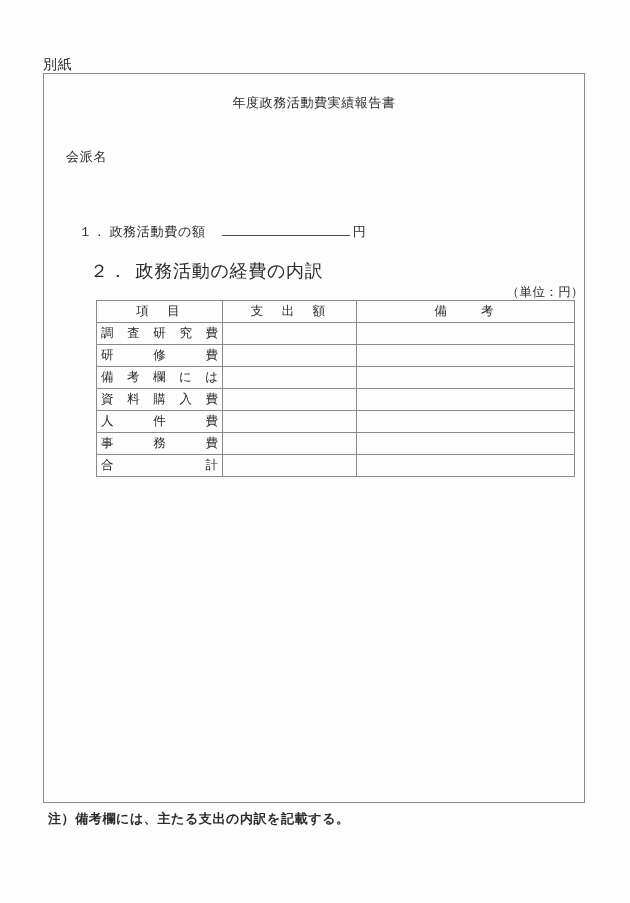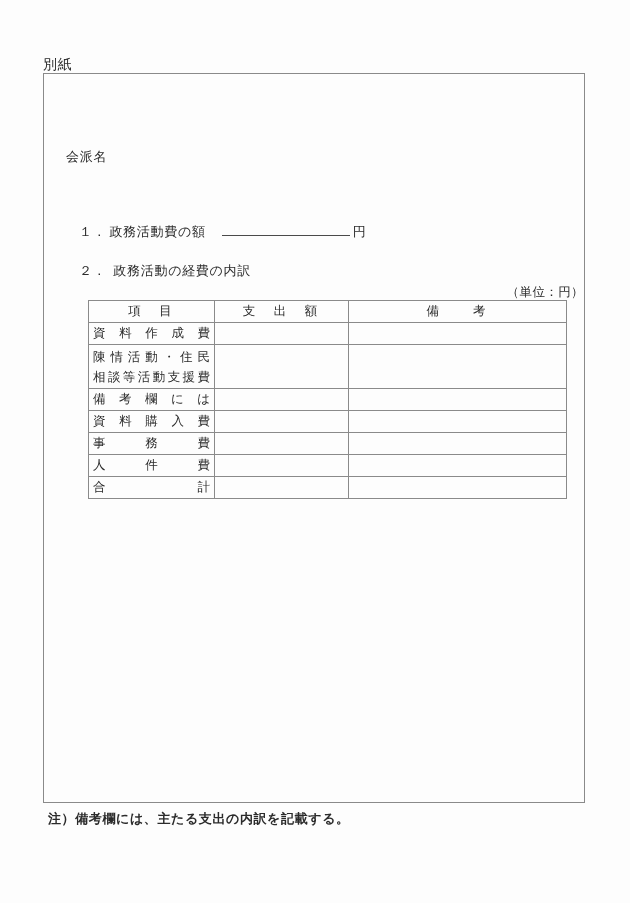--- a/index.html
+++ b/index.html
@@ -77,42 +77,42 @@
   .item1 .blank-line {
     display: inline-block;
     width: 128px;
     border-bottom: 1px solid #4a4a4a;
     margin: 0 3px 0 16px;
     height: 13px;
   }
 
   .item2 {
     position: absolute;
-    left: 35px;
+    left: 46px;
     top: 188px;
-    font-size: 13px;
+    font-size: 18px;
     line-height: 18px;
     letter-spacing: 0.7px;
     white-space: nowrap;
   }
   .item2 .num { margin-right: 3px; }
 
   .unit-note {
     position: absolute;
     right: 0;
     top: 210px;
     font-size: 12.5px;
     line-height: 16px;
     letter-spacing: 0.4px;
   }
 
   
   .breakdown-table {
     position: absolute;
-    left: 44px;
+    left: 52px;
     top: 226px;
     width: 478px;
     border-collapse: collapse;
     table-layout: fixed;
     border-radius: 13px;
   }
   .breakdown-table td, .breakdown-table th {
     border: 1px solid #8a8a8a;
     height: 22px;
     padding: 0 4px;
@@ -159,20 +159,21 @@
     font-weight: bold;
   }
 </style>
 </head>
 <body>
 
 <div class="sheet-label">別紙</div>
 
 <div class="form-frame">
 
+  <div class="form-title">年度政務活動費実績報告書</div>
 
   <div class="party-name">会派名</div>
 
   <div class="item1">
     <span class="num">１．</span>
     <span>政務活動費の額</span>
     <span class="blank-line"></span>
     <span>円</span>
   </div>
 
@@ -191,49 +192,46 @@
     </colgroup>
     <thead>
       <tr>
         <th class="th-center">項　目</th>
         <th class="th-center">支　出　額</th>
         <th class="th-center">備　　考</th>
       </tr>
     </thead>
     <tbody>
       <tr>
-        <td class="cell-item">資料作成費</td>
-        <td class="cell-blank"></td>
-        <td class="cell-blank"></td>
-      </tr>
-      <tr class="row-tall">
-        <td class="cell-item">
-          <span class="line2">陳情活動・住民</span>
-          <span class="line2">相談等活動支援費</span>
-        </td>
+        <td class="cell-item">調査研究費</td>
+        <td class="cell-blank"></td>
+        <td class="cell-blank"></td>
+      </tr>
+      <tr>
+        <td class="cell-item">研修費</td>
         <td class="cell-blank"></td>
         <td class="cell-blank"></td>
       </tr>
       <tr>
         <td class="cell-item">備考欄には</td>
         <td class="cell-blank"></td>
         <td class="cell-blank"></td>
       </tr>
       <tr>
         <td class="cell-item">資料購入費</td>
         <td class="cell-blank"></td>
         <td class="cell-blank"></td>
       </tr>
       <tr>
+        <td class="cell-item">人件費</td>
+        <td class="cell-blank"></td>
+        <td class="cell-blank"></td>
+      </tr>
+      <tr>
         <td class="cell-item">事務費</td>
-        <td class="cell-blank"></td>
-        <td class="cell-blank"></td>
-      </tr>
-      <tr>
-        <td class="cell-item">人件費</td>
         <td class="cell-blank"></td>
         <td class="cell-blank"></td>
       </tr>
       <tr>
         <td class="cell-item">合計</td>
         <td class="cell-blank"></td>
         <td class="cell-blank"></td>
       </tr>
     </tbody>
   </table>

